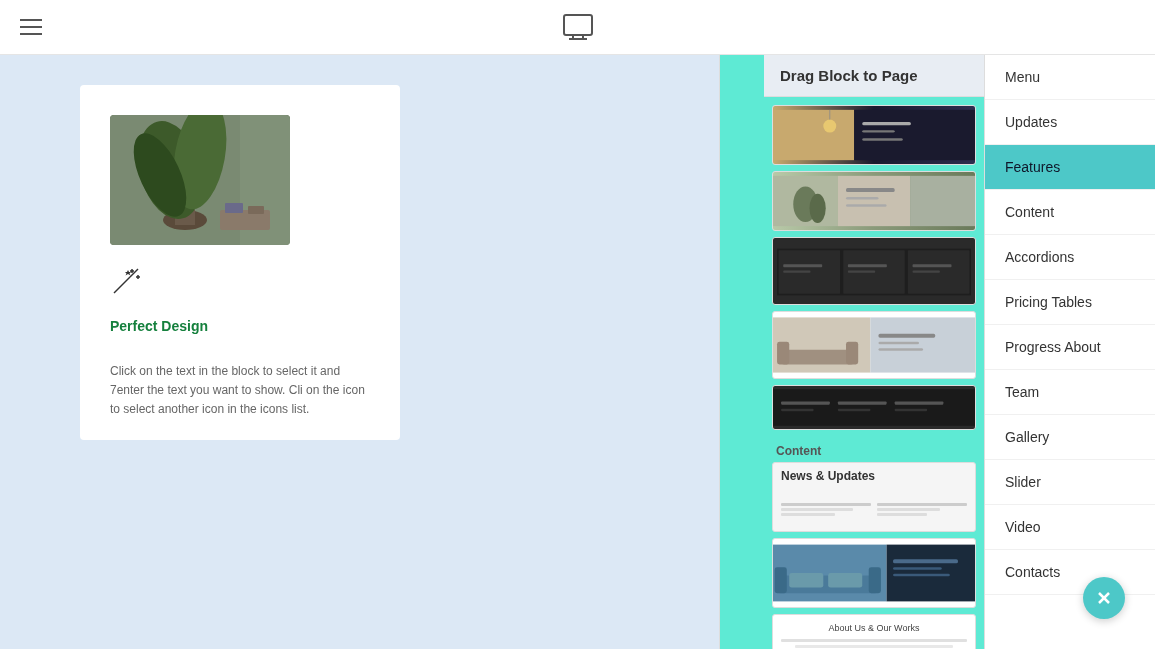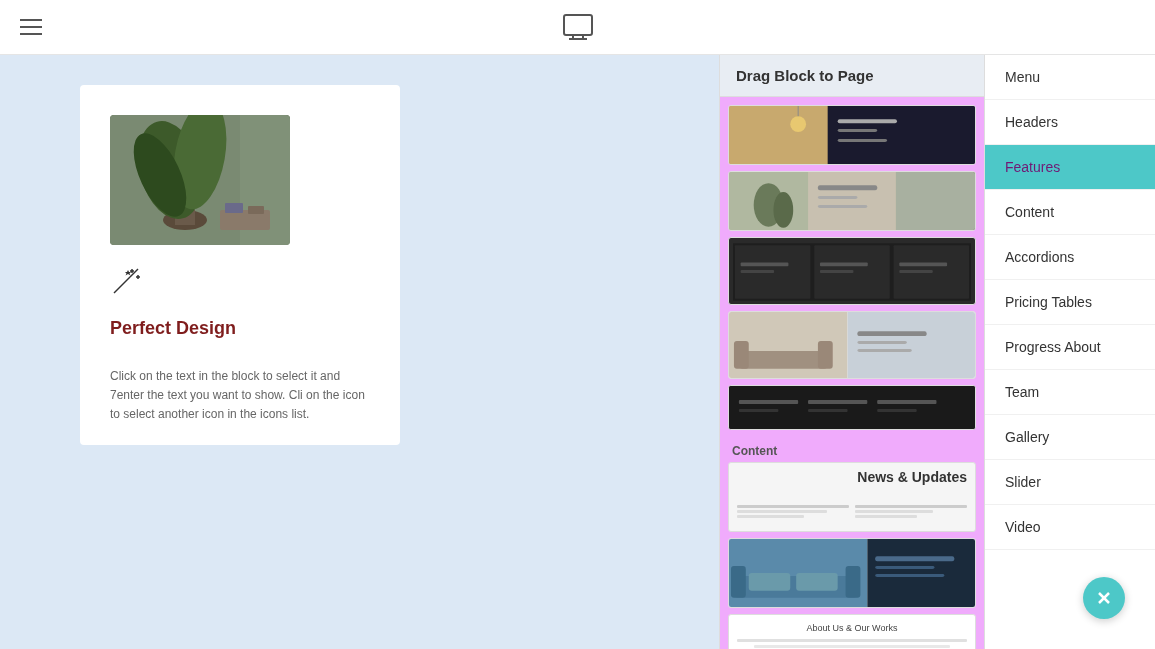--- a/index.html
+++ b/index.html
@@ -77,40 +77,41 @@
       margin-bottom: 20px;
       position: relative;
       overflow: hidden;
     }
     .design-card .wand-icon {
       font-size: 28px;
       margin-bottom: 14px;
       color: #333;
     }
     .design-card h2 {
-      font-size: 18px;
+      font-size: 14px;
       font-weight: 700;
-      color: #7f1d1d;
+      color: #15803d;
       margin-bottom: 12px;
     }
     .design-card p {
       font-size: 12px;
       color: #666;
       line-height: 1.6;
       margin-top: 28px;
     }
 
     
     .drag-panel {
       width: 265px;
-      background: #f0abfc;
+      background: #5eead4;
       display: flex;
       flex-direction: column;
       border-left: 1px solid #ddd;
       overflow: hidden;
+      padding-left: 44px;
     }
     .drag-panel-header {
       padding: 12px 16px;
       font-size: 15px;
       font-weight: 600;
       color: #333;
       background: #e8edf3;
       border-bottom: 1px solid #ddd;
     }
     .drag-panel-content {
@@ -188,21 +189,21 @@
     .sidebar-item {
       padding: 14px 20px;
       font-size: 14px;
       color: #333;
       cursor: pointer;
       border-bottom: 1px solid #f0f0f0;
       transition: background 0.15s;
     }
     .sidebar-item.active {
       background: #4dc8c8;
-      color: #701a75;
+      color: #0f172a;
       font-weight: 500;
     }
 
     
     .close-button {
       position: fixed;
       bottom: 30px;
       right: 30px;
       width: 42px;
       height: 42px;
@@ -353,21 +354,21 @@
           <rect x="150" y="15" width="60" height="4" fill="#555" rx="1"></rect>
           <rect x="10" y="24" width="40" height="3" fill="#333" rx="1"></rect>
           <rect x="80" y="24" width="40" height="3" fill="#333" rx="1"></rect>
           <rect x="150" y="24" width="40" height="3" fill="#333" rx="1"></rect>
         </svg>
       </div>
 
       <div class="section-label">Content</div>
 
       <div class="preview-block preview-news" style="height:70px;display:block;padding:6px 8px;">
-        <div style="font-size:14px;font-weight:700;color:#333;margin-bottom:20px;text-align:right;">News &amp; Updates</div>
+        <div style="font-size:12px;font-weight:700;color:#333;margin-bottom:20px;">News &amp; Updates</div>
         <div style="display:flex;gap:6px;">
           <div style="flex:1;">
             <div style="height:3px;background:#ccc;margin-bottom:2px;border-radius:1px;"></div>
             <div style="height:3px;background:#ddd;margin-bottom:2px;border-radius:1px;width:80%;"></div>
             <div style="height:3px;background:#ddd;margin-bottom:2px;border-radius:1px;width:60%;"></div>
           </div>
           <div style="flex:1;">
             <div style="height:3px;background:#ccc;margin-bottom:2px;border-radius:1px;"></div>
             <div style="height:3px;background:#ddd;margin-bottom:2px;border-radius:1px;width:70%;"></div>
             <div style="height:3px;background:#ddd;border-radius:1px;width:55%;"></div>
@@ -401,21 +402,21 @@
       </div>
 
     </div>
   </div>
 
   <div class="right-sidebar">
     <div class="sidebar-item">
       <span>Menu</span>
     </div>
     <div class="sidebar-item">
-      <span>Headers</span>
+      <span>Updates</span>
     </div>
     <div class="sidebar-item active">
       <span>Features</span>
     </div>
     <div class="sidebar-item">
       <span>Content</span>
     </div>
     <div class="sidebar-item">
       <span>Accordions</span>
     </div>
@@ -429,20 +430,23 @@
       <span>Team</span>
     </div>
     <div class="sidebar-item">
       <span>Gallery</span>
     </div>
     <div class="sidebar-item">
       <span>Slider</span>
     </div>
     <div class="sidebar-item">
       <span>Video</span>
+    </div>
+    <div class="sidebar-item">
+      <span>Contacts</span>
     </div>
   </div>
 
 </div>
 
 <div class="close-button">
   <svg viewBox="0 0 18 18" fill="none" stroke="white" stroke-width="2.5">
     <line x1="4" y1="4" x2="14" y2="14"></line>
     <line x1="14" y1="4" x2="4" y2="14"></line>
   </svg>

